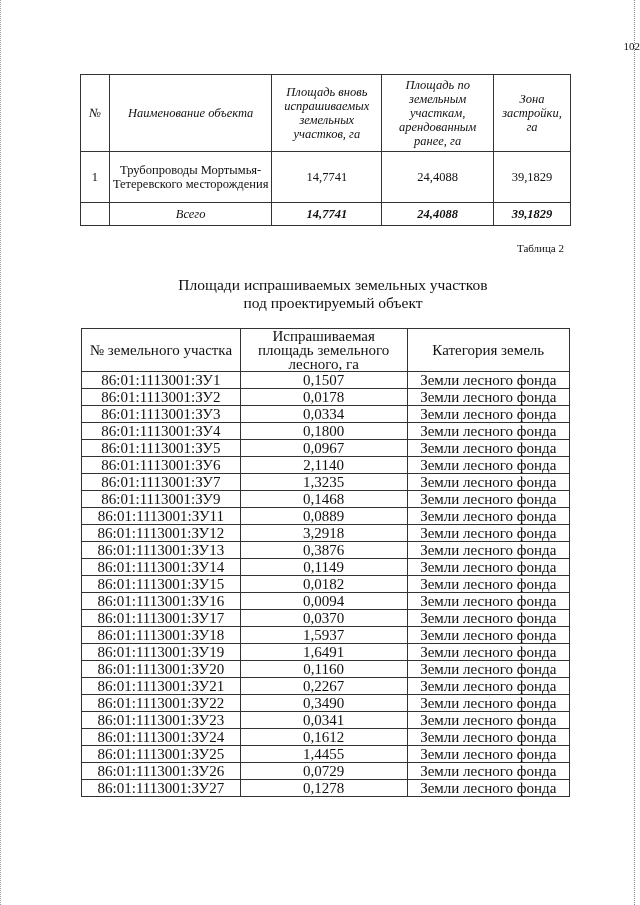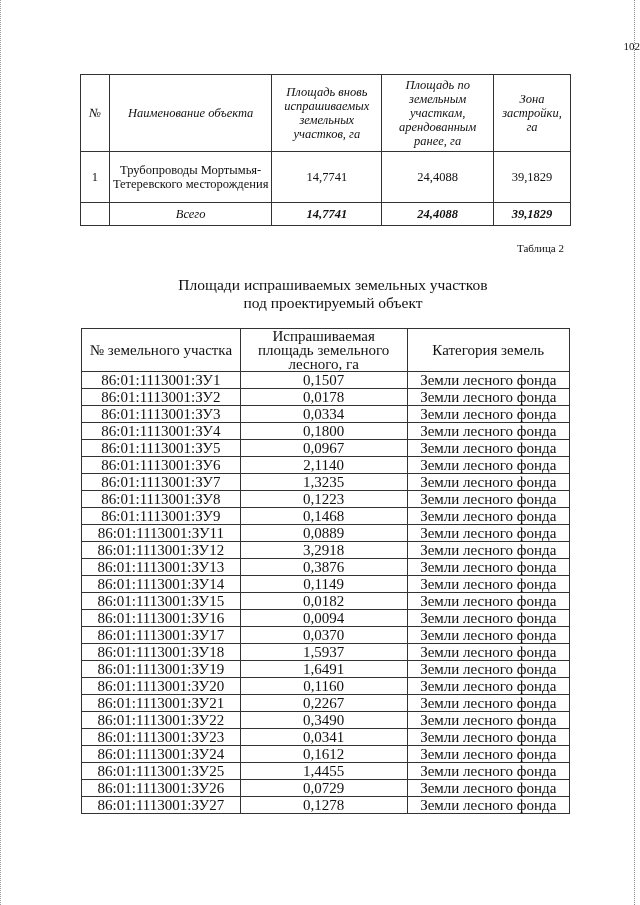--- a/index.html
+++ b/index.html
@@ -117,25 +117,20 @@
         <td>86:01:1113001:ЗУ6</td>
         <td>2,1140</td>
         <td>Земли лесного фонда</td>
       </tr>
       <tr>
         <td>86:01:1113001:ЗУ7</td>
         <td>1,3235</td>
         <td>Земли лесного фонда</td>
       </tr>
       <tr>
-        <td>86:01:1113001:ЗУ8</td>
-        <td>0,1223</td>
-        <td>Земли лесного фонда</td>
-      </tr>
-      <tr>
         <td>86:01:1113001:ЗУ9</td>
         <td>0,1468</td>
         <td>Земли лесного фонда</td>
       </tr>
       <tr>
         <td>86:01:1113001:ЗУ11</td>
         <td>0,0889</td>
         <td>Земли лесного фонда</td>
       </tr>
       <tr>

